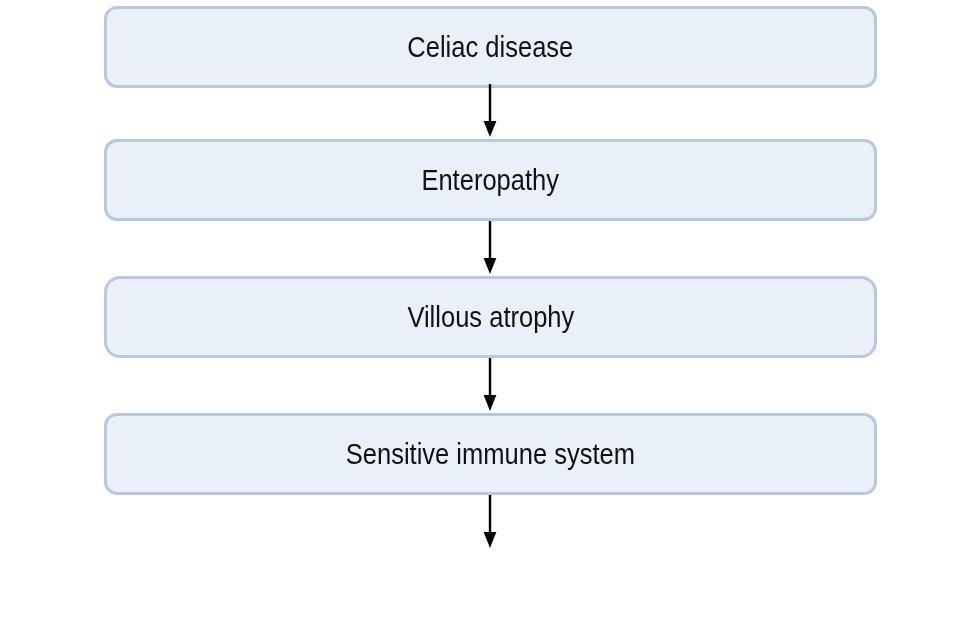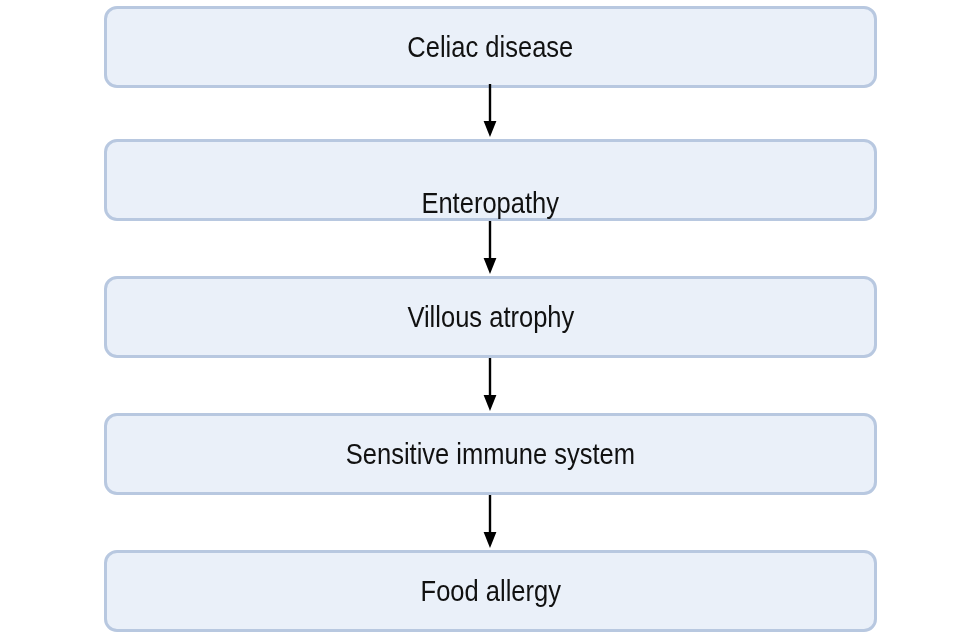--- a/index.html
+++ b/index.html
@@ -35,22 +35,22 @@
     font-size: 29px;
     font-weight: 400;
     color: #111111;
     letter-spacing: 0px;
     transform: scaleX(0.88);
     transform-origin: center center;
     white-space: nowrap;
     line-height: 1;
   }
   .node-1 { top: 6px; }
-  .node-2 { top: 139px; align-items: flex-end; }
-  .node-3 { top: 276px; }
+  .node-2 { top: 139px; }
+  .node-3 { top: 276px; border-radius: 16px; }
   .node-4 { top: 413px; justify-content: center; }
   .node-5 { top: 550px; }
 
   .connector {
     position: absolute;
     left: 455px;
     width: 70px;
     height: 60px;
     pointer-events: none;
   }
@@ -114,17 +114,14 @@
 
   <div class="connector connector-4">
     <svg viewBox="0 0 70 60" xmlns="http://www.w3.org/2000/svg" aria-hidden="true">
       <g>
         <line x1="35" y1="4" x2="35" y2="44" stroke="#000000" stroke-width="2.4"></line>
         <polygon points="35,57 28.6,41 41.4,41" fill="#000000"></polygon>
       </g>
     </svg>
   </div>
 
-  <div class="node node-5">
-    <span class="node-label">Food allergy</span>
-  </div>
 
 </div>
 
 </body></html>

